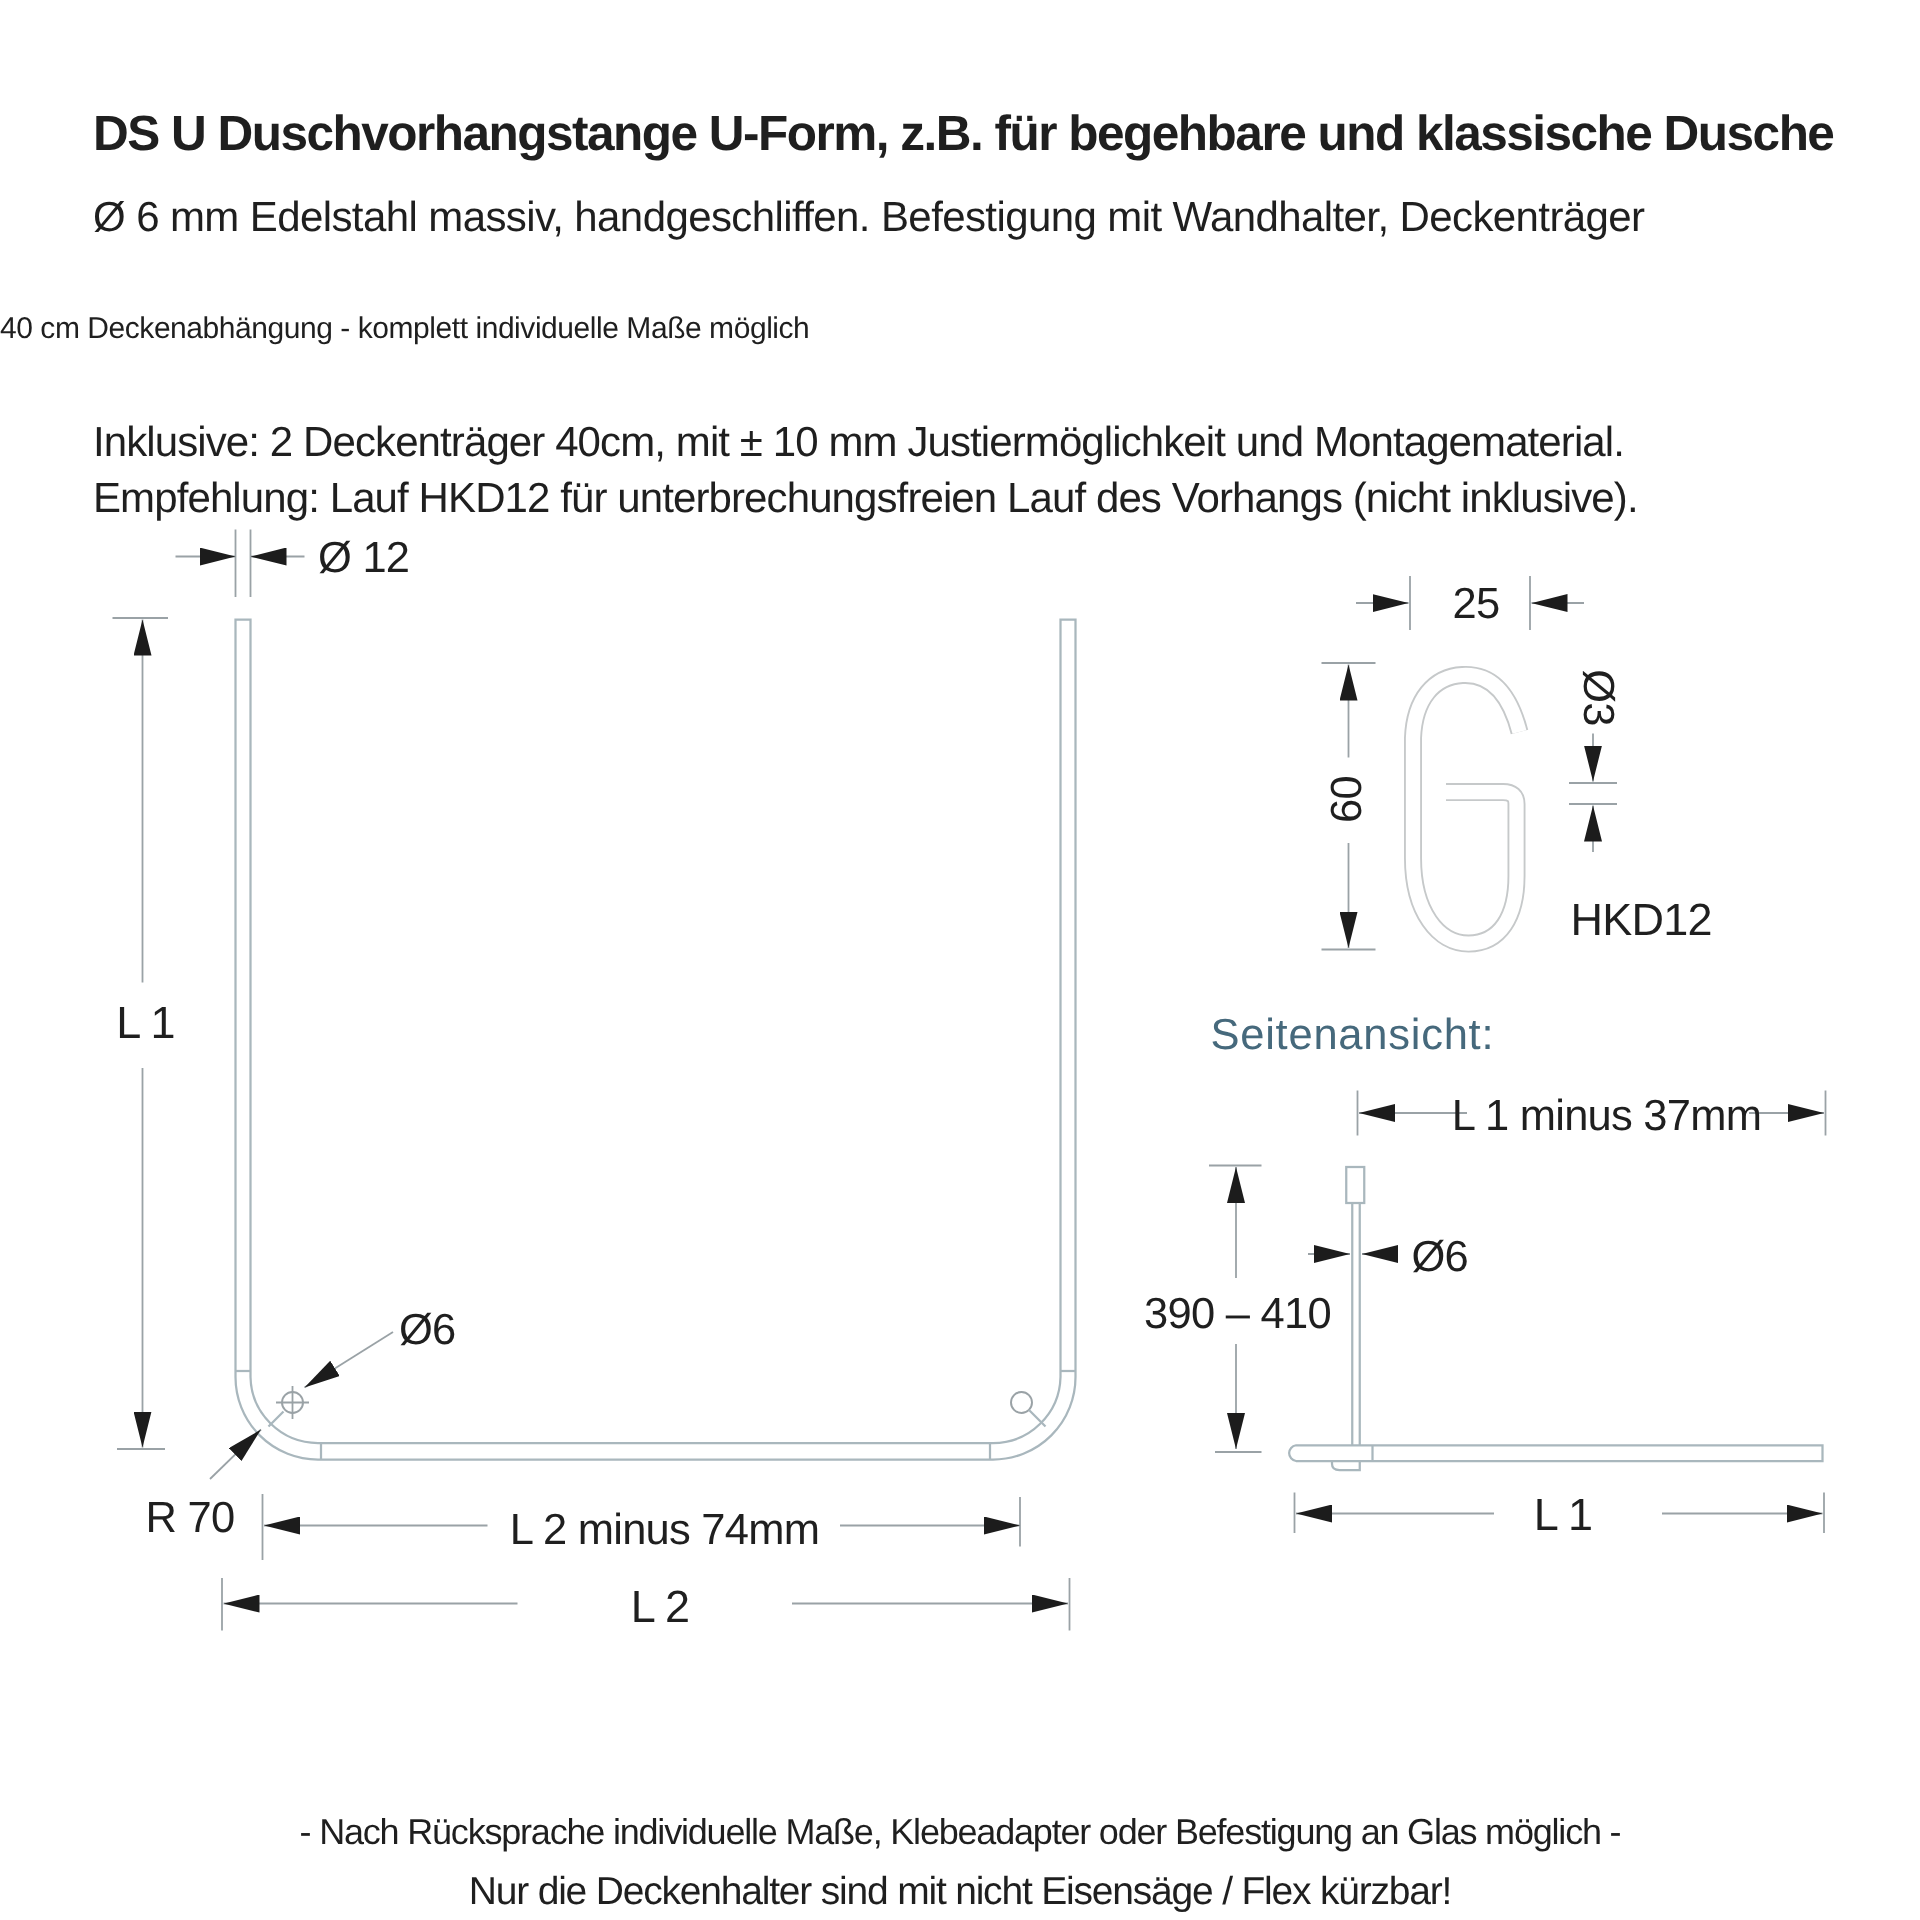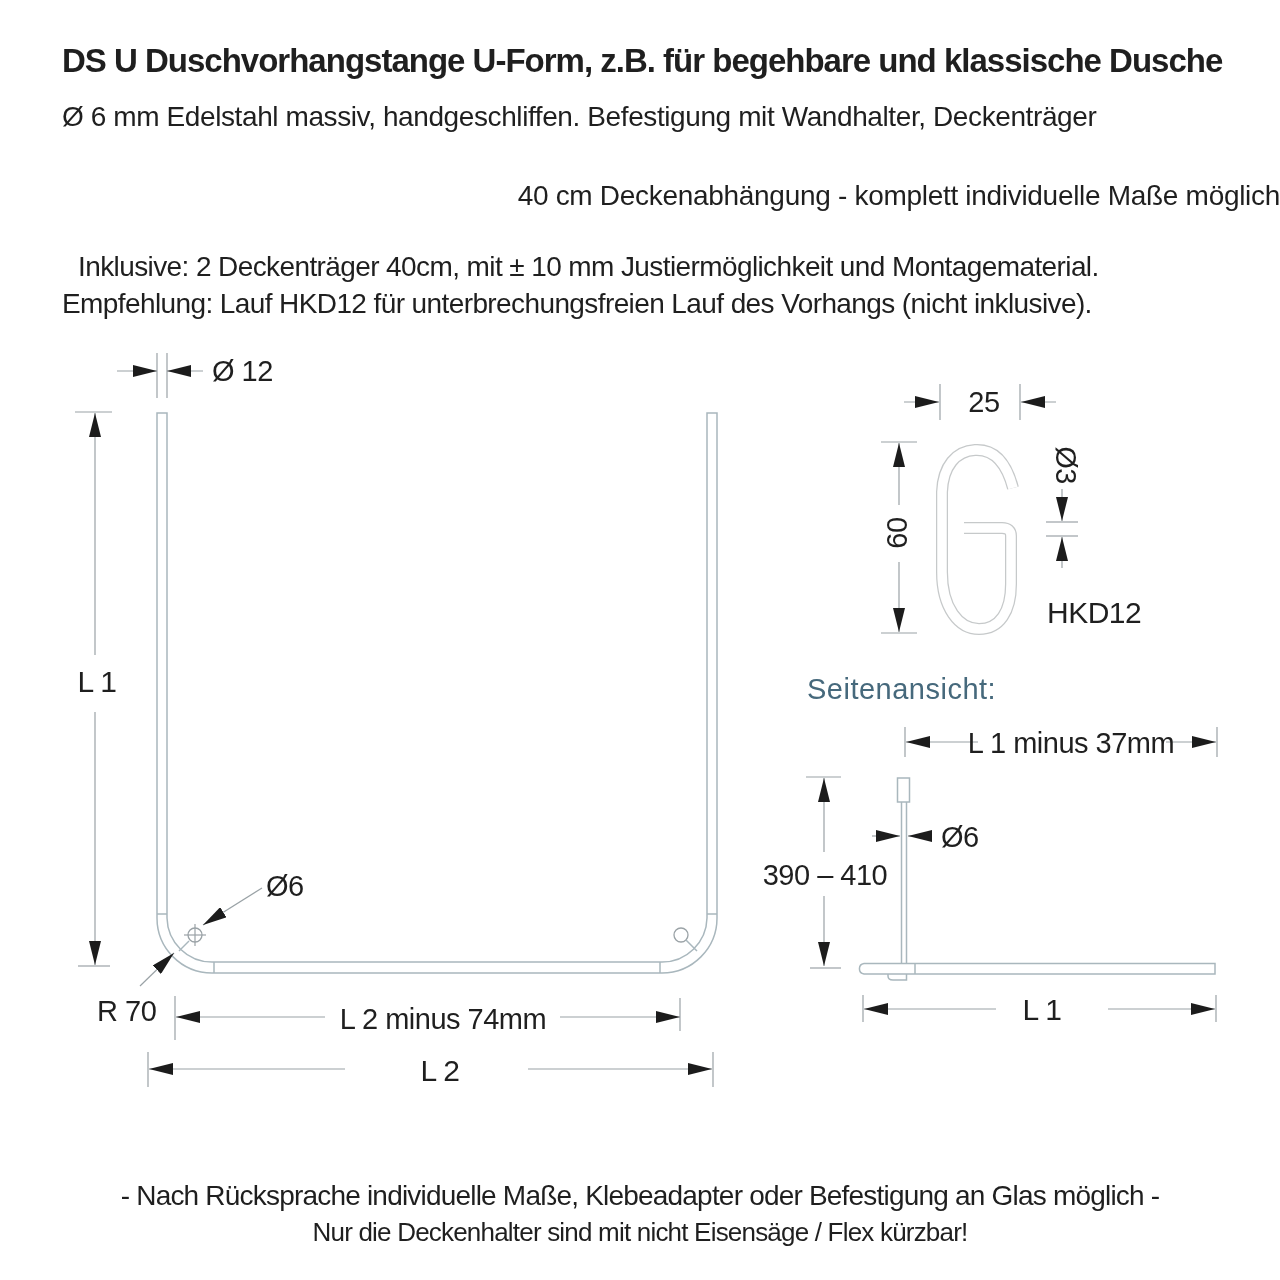--- a/index.html
+++ b/index.html
@@ -1,24 +1,24 @@
 <!DOCTYPE html>
 <html><head>
 <meta charset="utf-8">
 <style>
   html,body{margin:0;padding:0;background:#fff;}
   #page{position:relative;width:1280px;height:1280px;background:#ffffff;overflow:hidden;
         font-family:"Liberation Sans",sans-serif;color:#1f1f1f;}
-  .abs{position:absolute;white-space:nowrap;}
+  .abs{position:absolute;white-space:nowrap;margin-top:28px;}
   .title{left:62px;top:42px;font-size:33px;font-weight:bold;letter-spacing:-1px;}
   .subtitle{left:62px;top:101px;font-size:28px;letter-spacing:-0.4px;}
-  .centernote{left:0;top:180px;width:1280px;text-align:right;font-size:28px;letter-spacing:-0.3px;}
-  .included{left:78px;top:251px;font-size:28px;letter-spacing:-0.6px;text-align:center;}
+  .centernote{left:0;top:180px;width:1280px;text-align:left;font-size:20px;letter-spacing:-0.3px;}
+  .included{left:62px;top:251px;font-size:28px;letter-spacing:-0.6px;text-align:center;}
   .recommend{left:62px;top:288px;font-size:28px;letter-spacing:-0.6px;}
-  .footer1{left:0;top:1180px;width:1280px;text-align:center;font-size:28px;letter-spacing:-0.8px;}
+  .footer1{left:0;top:1180px;width:1280px;text-align:center;font-size:24px;letter-spacing:-0.8px;}
   .footer2{left:0;top:1217px;width:1280px;text-align:center;font-size:26px;letter-spacing:-0.8px;}
   svg{position:absolute;left:0;top:0;}
   .dim{stroke:#9aa2a6;stroke-width:1.2;fill:none;}
   .rod{stroke:#a9b7bd;stroke-width:1.5;fill:#ffffff;}
   .rodline{stroke:#a9b7bd;stroke-width:1.5;fill:none;}
   .hole{stroke:#9aa2a6;stroke-width:1.3;fill:#ffffff;}
   .hookouter{stroke:#c6c9ca;stroke-width:12;fill:none;stroke-linecap:butt;}
   .hookinner{stroke:#ffffff;stroke-width:9.5;fill:none;stroke-linecap:butt;}
   text{font-family:"Liberation Sans",sans-serif;font-size:29px;fill:#1f1f1f;letter-spacing:-0.5px;}
   text.big{font-size:30px;}

